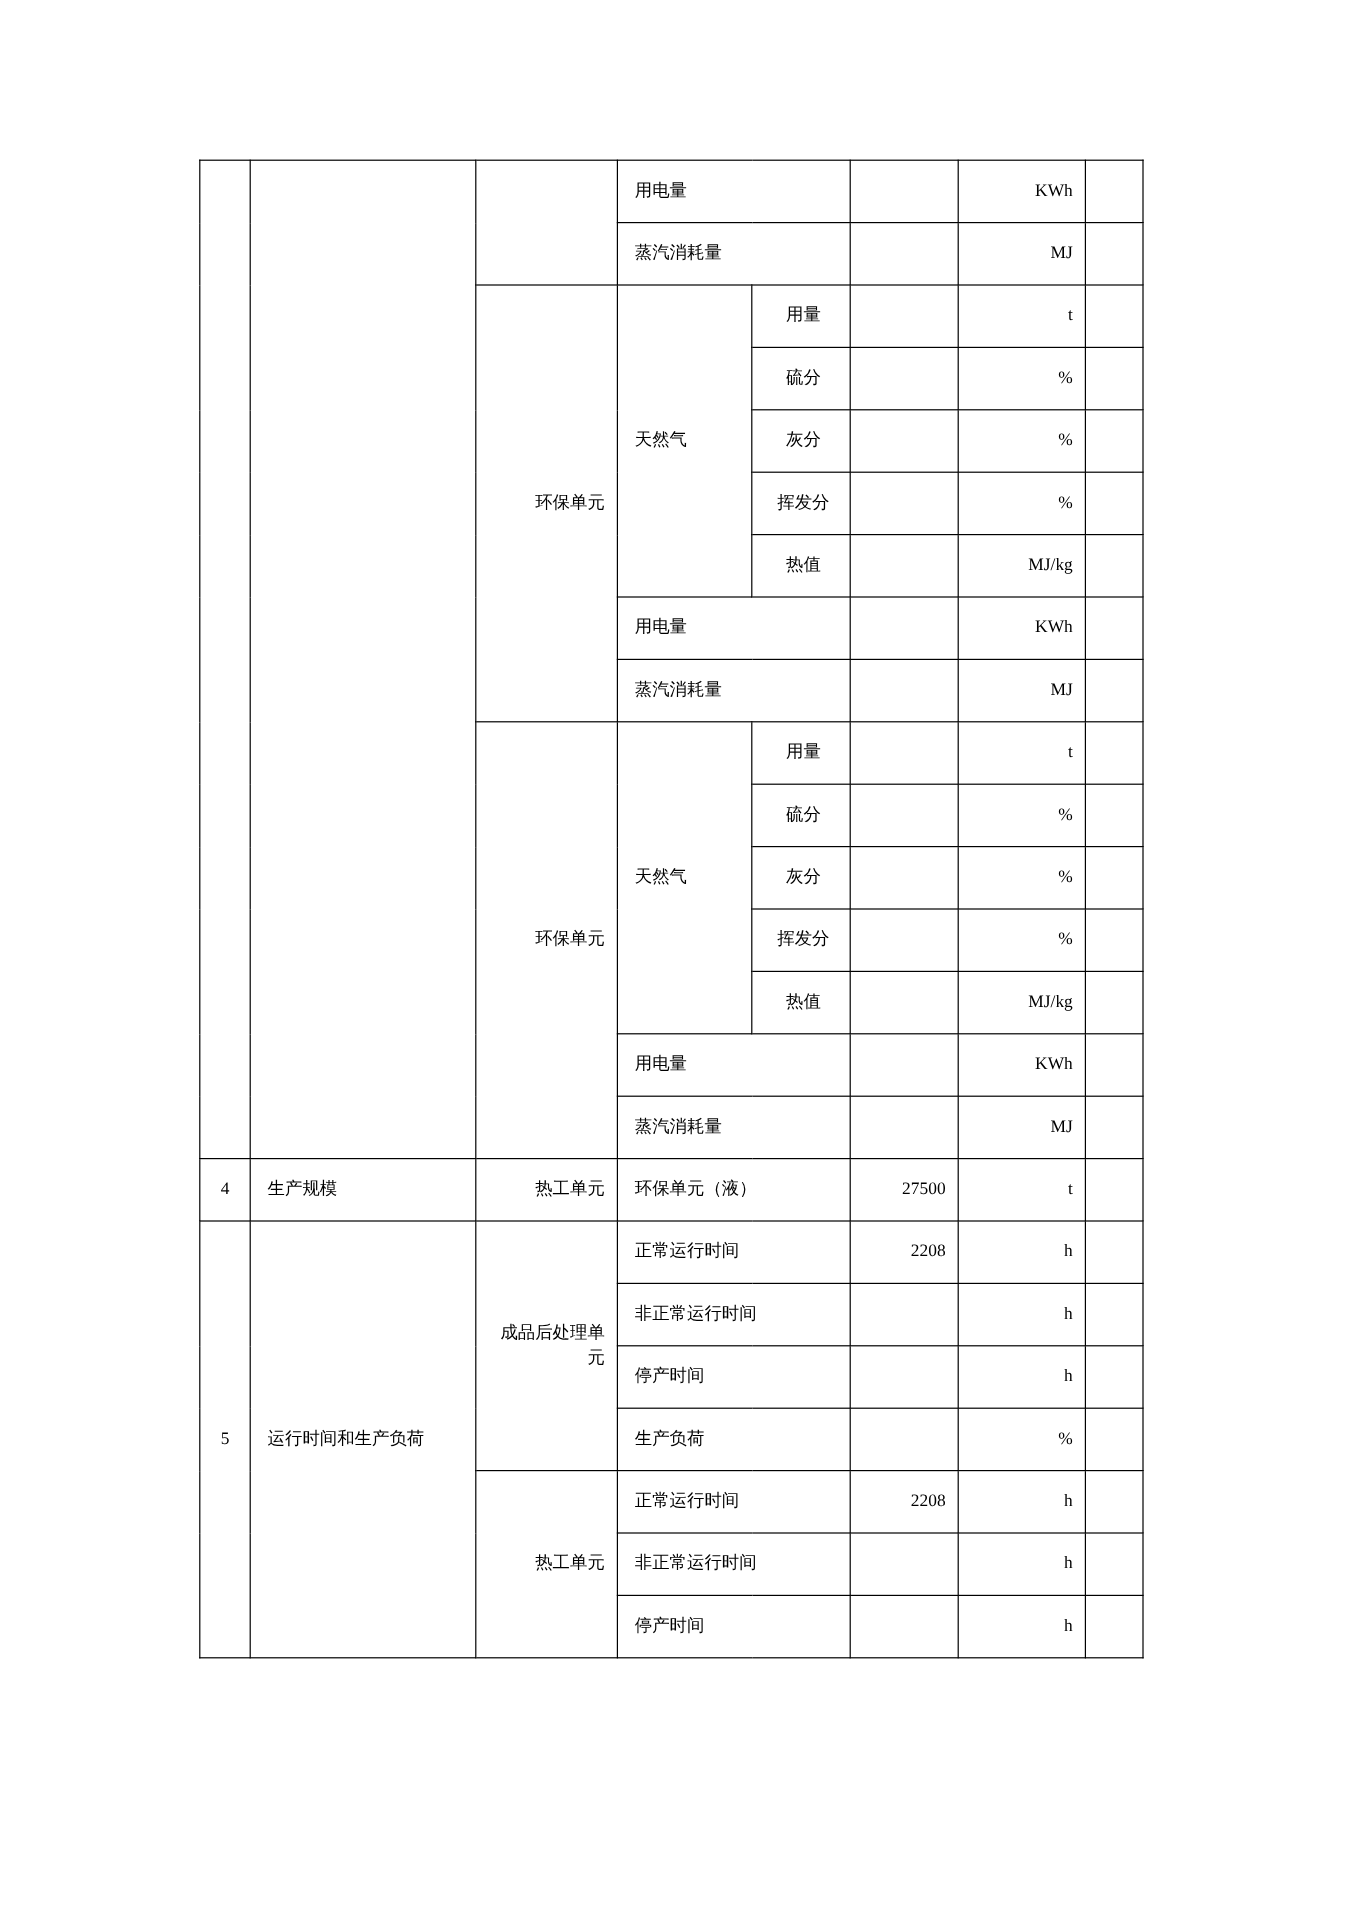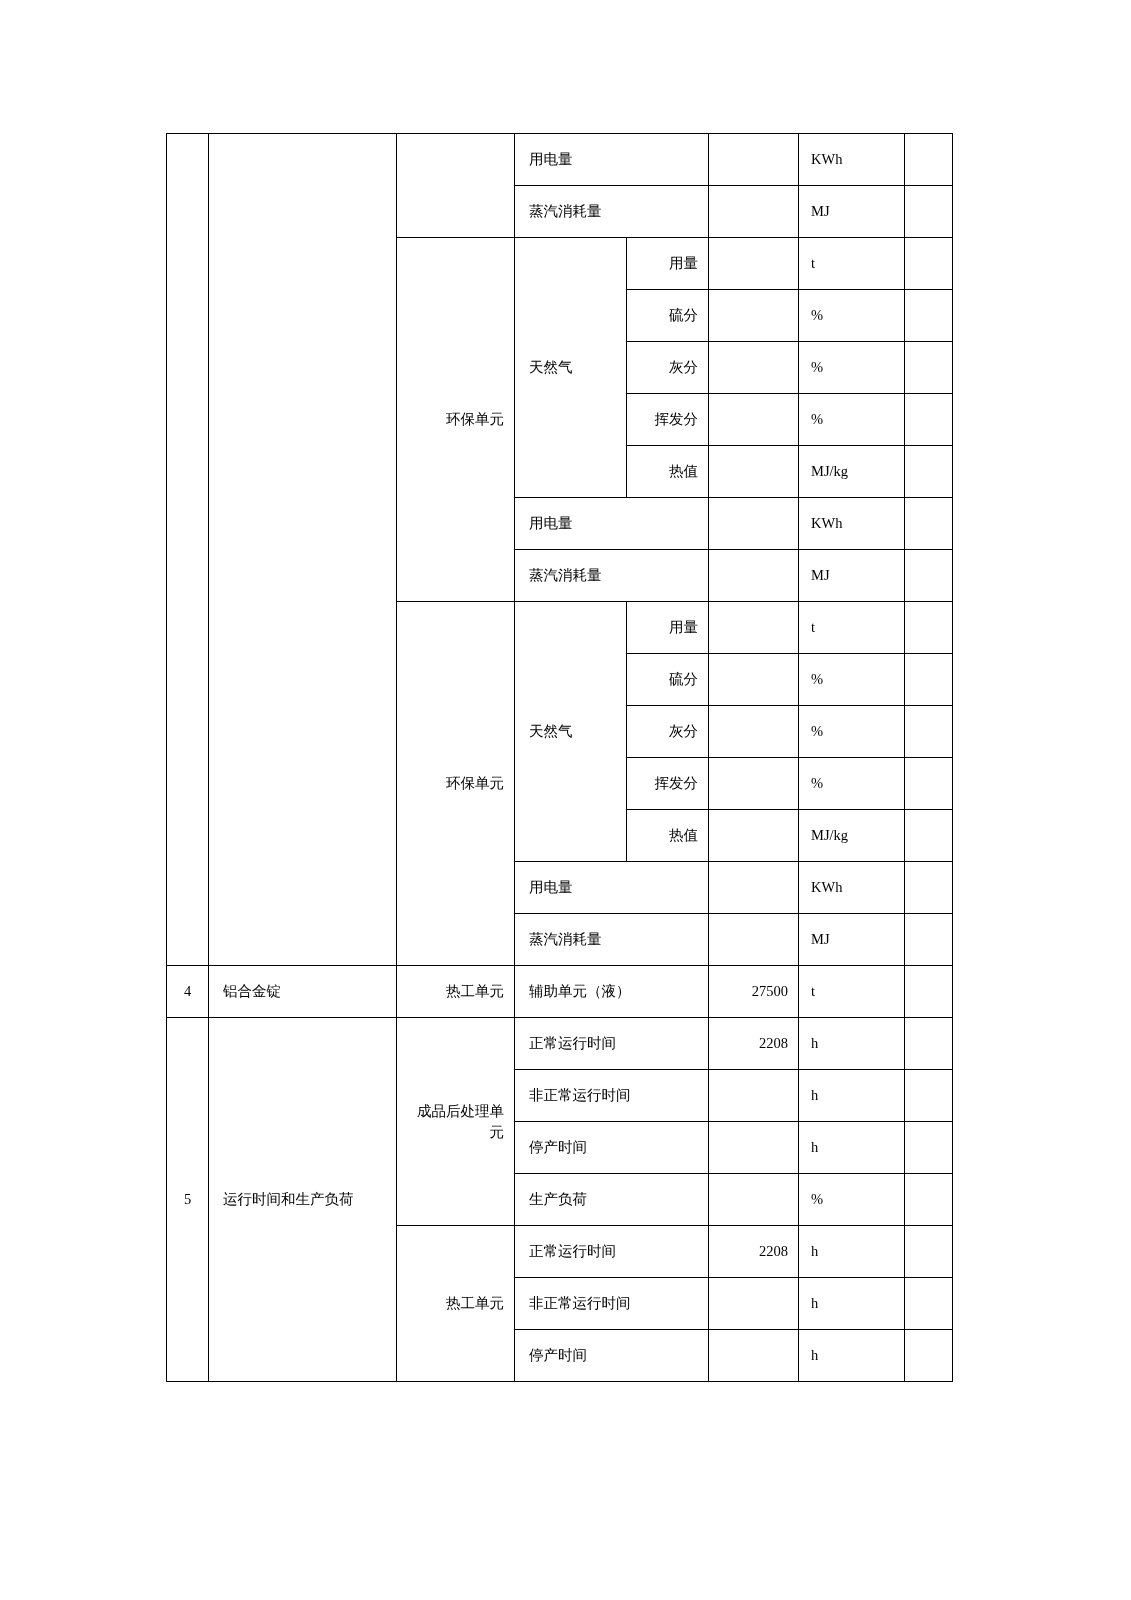--- a/index.html
+++ b/index.html
@@ -39,23 +39,23 @@
     font-family: "Liberation Serif", "DejaVu Serif", serif;
     height: 52px;
     box-sizing: border-box;
     overflow: hidden;
     word-break: break-all;
   }
   td.c-num    { width: 42px;  text-align: center; }
   td.c-cat    { width: 188px; text-align: left; padding-left: 14px; }
   td.c-unit   { width: 118px; text-align: right; padding-left: 14px; }
   td.c-item   { width: 112px; text-align: left; padding-left: 14px; }
-  td.c-sub    { width: 82px;  text-align: right; padding-left: 14px; }
+  td.c-sub    { width: 82px;  text-align: center; padding-left: 14px; }
   td.c-val    { width: 90px;  text-align: right; padding-left: 12px; }
-  td.c-uom    { width: 106px; text-align: left; padding-left: 12px; }
+  td.c-uom    { width: 106px; text-align: right; padding-left: 12px; }
   td.c-last   { width: 48px;  }
   .num-txt { font-family: "Liberation Serif", "DejaVu Serif", serif; font-size: 14.5px; }
 </style>
 </head>
 <body>
 
 <div class="page">
 
   <table class="doc-table">
     <colgroup>
@@ -172,23 +172,23 @@
       </tr>
       <tr>
         <td class="c-item" colspan="2">蒸汽消耗量</td>
         <td class="c-val"></td>
         <td class="c-uom">MJ</td>
         <td class="c-last"></td>
       </tr>
 
       <tr>
         <td class="c-num">4</td>
-        <td class="c-cat">铝合金锭</td>
+        <td class="c-cat">生产规模</td>
         <td class="c-unit">热工单元</td>
-        <td class="c-item" colspan="2">辅助单元（液）</td>
+        <td class="c-item" colspan="2">环保单元（液）</td>
         <td class="c-val num-txt">27500</td>
         <td class="c-uom">t</td>
         <td class="c-last"></td>
       </tr>
 
       <tr>
         <td class="c-num" rowspan="7">5</td>
         <td class="c-cat" rowspan="7">运行时间和生产负荷</td>
         <td class="c-unit" rowspan="4">成品后处理单元</td>
         <td class="c-item" colspan="2">正常运行时间</td>

